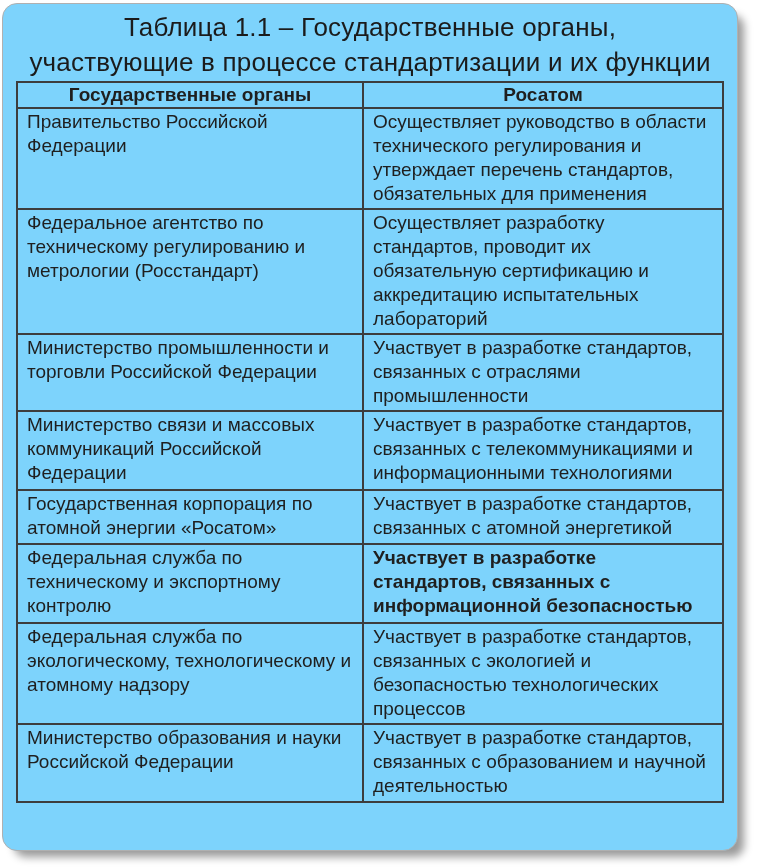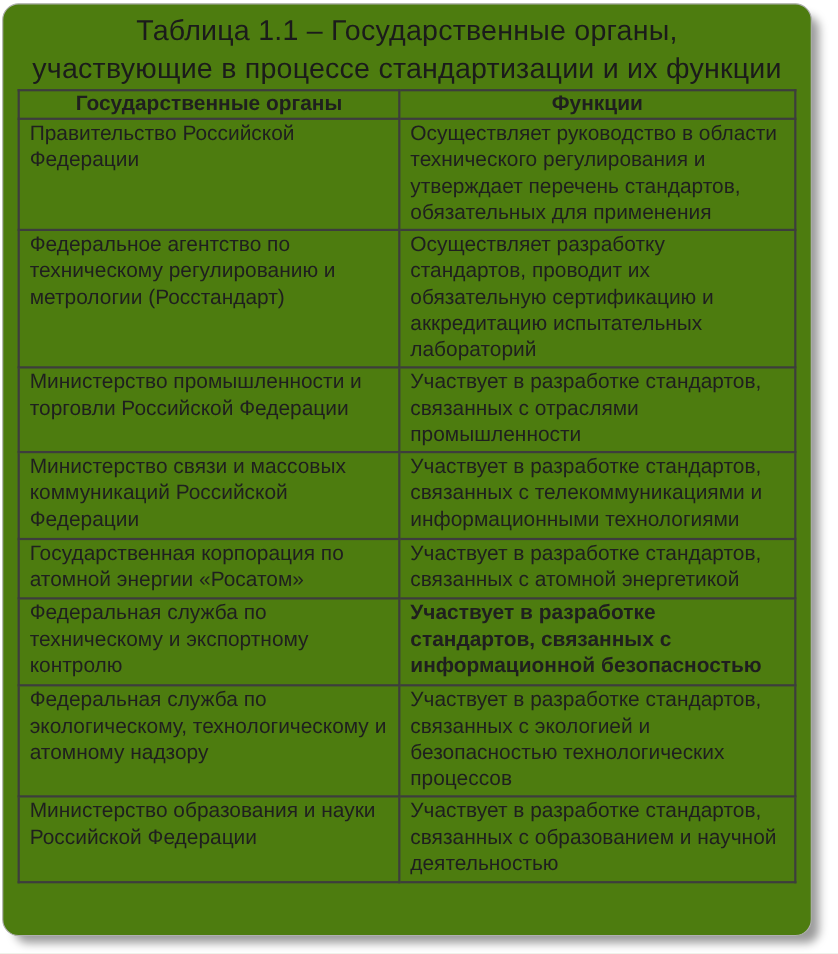--- a/index.html
+++ b/index.html
@@ -15,21 +15,21 @@
     position: relative;
     width: 762px;
     height: 867px;
   }
   .card {
     position: absolute;
     left: 2px;
     top: 3px;
     width: 736px;
     height: 848px;
-    background: #4d7c0f;
+    background: #7dd3fc;
     border: 1px solid #b0b0b0;
     border-radius: 15px;
     box-shadow: 9px 9px 9px -3px rgba(0,0,0,0.40);
     box-sizing: border-box;
     padding-top: 6px;
   }
   .title {
     text-align: center;
     font-size: 26px;
     line-height: 35px;
@@ -87,21 +87,21 @@
     </div>
 
     <table class="std-table">
       <colgroup>
         <col style="width:346px">
         <col style="width:360px">
       </colgroup>
       <thead>
         <tr class="rh-26">
           <th>Государственные органы</th>
-          <th>Функции</th>
+          <th>Росатом</th>
         </tr>
       </thead>
       <tbody>
         <tr class="rh-100">
           <td>Правительство Российской Федерации</td>
           <td>Осуществляет руководство в области технического регулирования и утверждает перечень стандартов, обязательных для применения</td>
         </tr>
         <tr class="rh-100">
           <td>Федеральное агентство по техническому регулированию и метрологии (Росстандарт)</td>
           <td>Осуществляет разработку стандартов, проводит их обязательную сертификацию и аккредитацию испытательных лабораторий</td>

